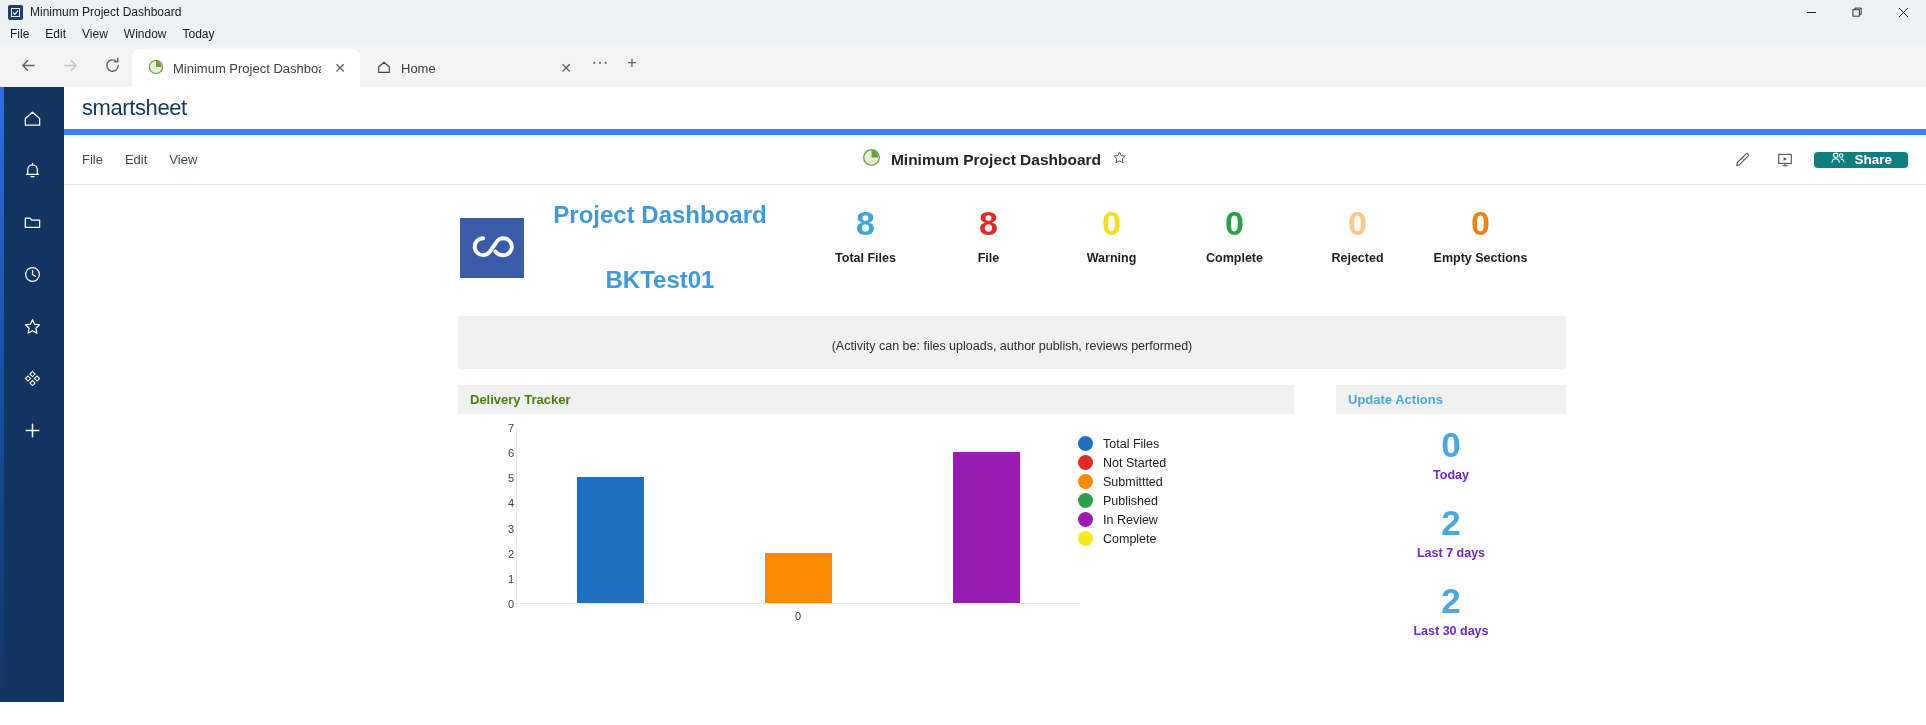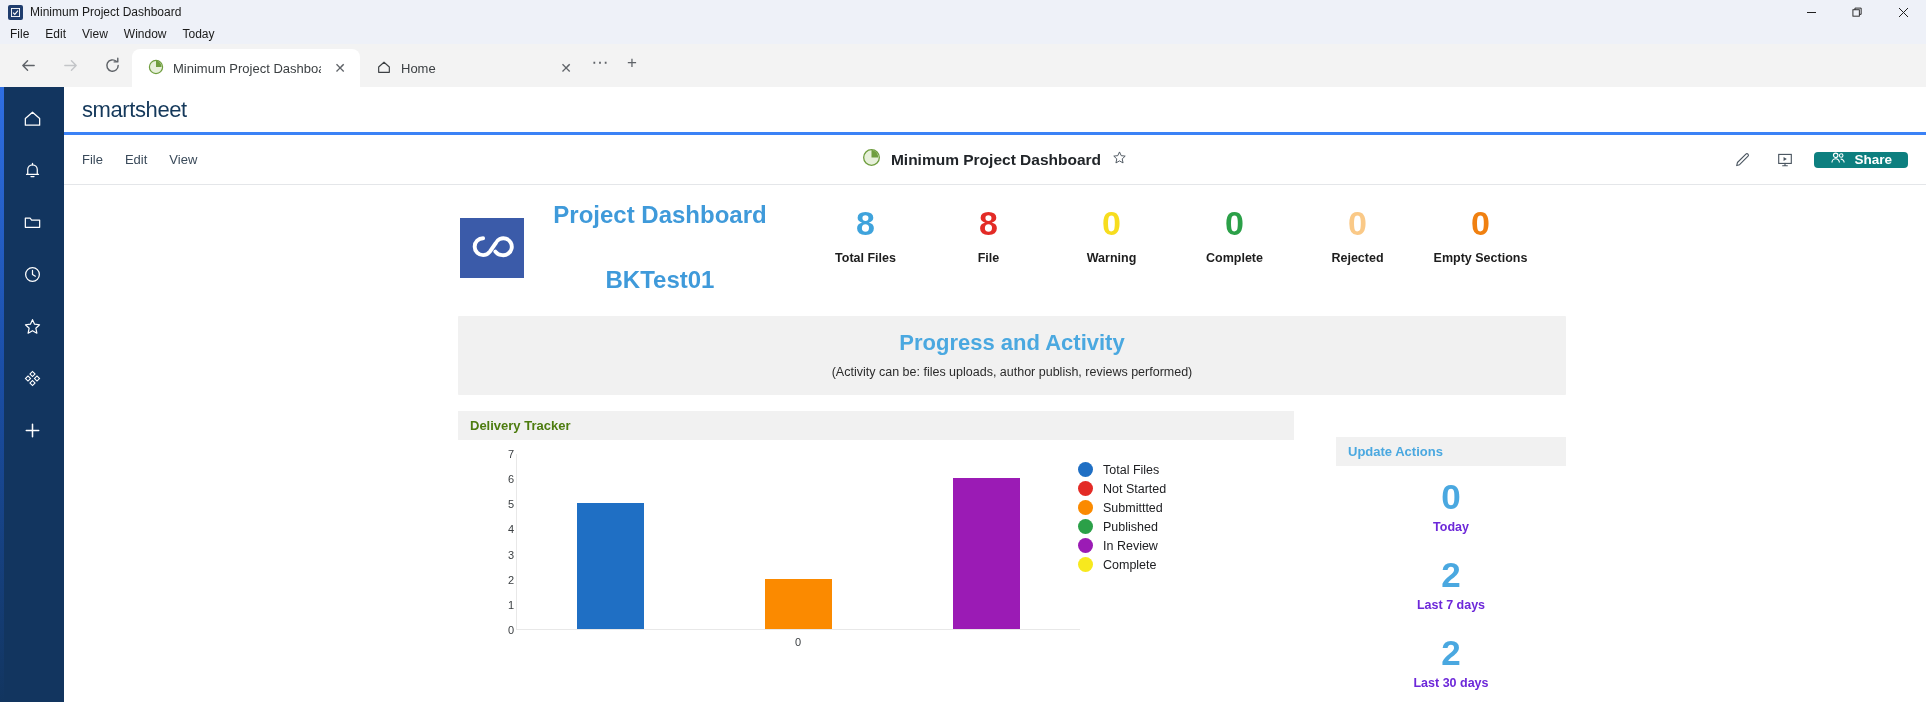--- a/index.html
+++ b/index.html
@@ -92,21 +92,21 @@
   .rail-icon {
     width: 34px; height: 34px; display: flex; align-items: center;
     justify-content: center; color: #ffffff;
   }
 
   .content { flex: 1; display: flex; flex-direction: column; min-width: 0; }
 
   
   .ss-header {
     height: 48px; background: #ffffff; display: flex; align-items: center;
-    padding: 0 22px 0 18px; border-bottom: 3px solid #3b82f6;
+    padding: 0 22px 0 18px; border-bottom: 6px solid #3b82f6;
   }
   .ss-logo {
     font-size: 22px; color: #15395b; letter-spacing: -0.4px; font-weight: 400;
   }
   .search-box {
     margin-left: auto; width: 214px; height: 30px;
     border: 1px solid #d8dbdf; border-radius: 4px; display: flex;
     align-items: center; gap: 8px; padding: 0 10px; background: #fff;
   }
   .search-box .ph { font-size: 12.5px; color: #8b9097; }
@@ -175,21 +175,21 @@
     margin: 22px 0 0 394px; width: 1108px; background: #f1f1f1;
     padding: 14px 0 16px; text-align: center; border-radius: 1px;
   }
   .banner-title { font-size: 22px; font-weight: bold; color: #4aa8e0; }
   .banner-sub { font-size: 12.5px; color: #2b2b2b; margin-top: 9px; }
 
   .panels {
     display: flex; margin: 16px 0 0 394px; gap: 42px; align-items: flex-start;
   }
   .panel-left { width: 836px; }
-  .panel-right { width: 230px; margin-top: 26px; }
+  .panel-right { width: 230px; }
   .panel-head {
     background: #f1f1f1; padding: 7px 12px; font-size: 13px;
     font-weight: bold; color: #4d7c0f;
   }
   .panel-head.blue { color: #4aa8e0; }
 
   
   .chart-area {
     position: relative; height: 215px; margin-top: 14px;
     padding-left: 22px;
@@ -463,21 +463,20 @@
             <div class="kpi-label">Rejected</div>
           </div>
           <div class="kpi">
             <div class="kpi-value" style="color: rgb(240, 128, 16);">0</div>
             <div class="kpi-label">Empty Sections</div>
           </div>
         </div>
       </div>
 
       <div class="banner">
-        <div class="banner-title" style="color: rgb(74, 168, 224);">Progress and Activity</div>
         <div class="banner-sub">(Activity can be: files uploads, author publish, reviews performed)</div>
       </div>
 
       <div class="panels">
 
         <div class="panel-left">
           <div class="panel-head">Delivery Tracker</div>
 
           <div class="chart-area">
             <div class="chart-inner">

